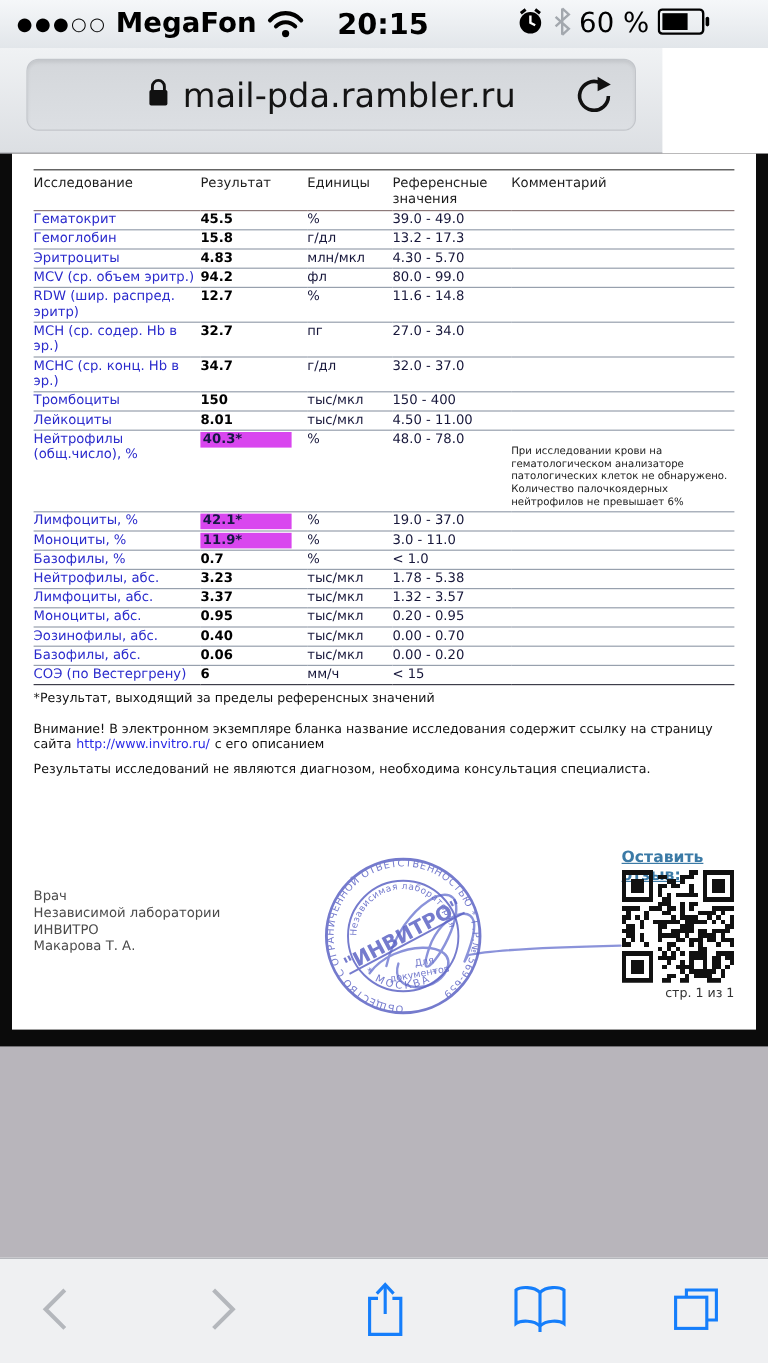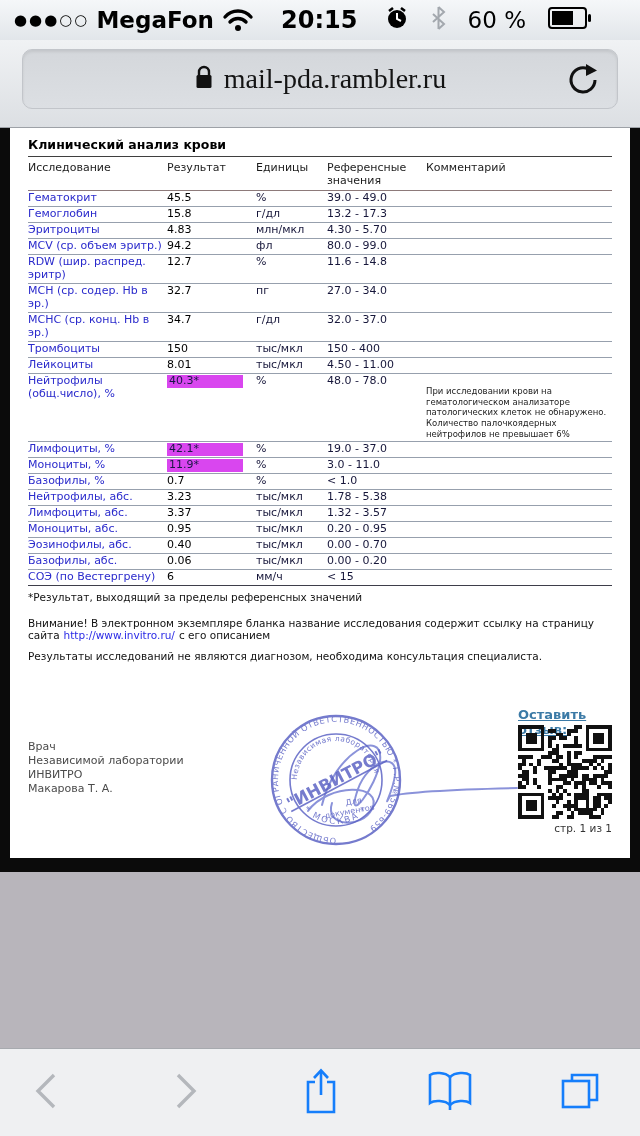--- a/index.html
+++ b/index.html
@@ -7,26 +7,26 @@
     font-family:"DejaVu Sans","Liberation Sans",sans-serif;}
 
   
   .statusbar{position:absolute;top:0;left:0;width:640px;height:40px;
     background:linear-gradient(#f5f7f9,#e2e6ea);display:flex;align-items:center;
     padding:0 48px 0 14px;box-sizing:border-box;color:#000;}
   .sig-dots{font-size:15px;letter-spacing:2px;line-height:40px;}
   .carrier{font-size:23px;font-weight:700;margin-left:7px;}
   .wifi{margin-left:8px;display:flex;align-items:center;}
   .sb-time{position:absolute;left:50%;transform:translateX(-51%);font-size:24px;font-weight:700;}
-  .sb-right{margin-left:auto;display:flex;align-items:center;gap:22px;}
+  .sb-right{margin-left:auto;display:flex;align-items:center;gap:7px;}
   .batt-pct{font-size:23px;font-weight:400;}
 
   
-  .urlbar{position:absolute;top:40px;left:0;width:640px;height:88px;
-    background:linear-gradient(#f0f2f4,#dcdfe3);border-bottom:1px solid #9da1a7;box-sizing:border-box;font-family:Liberation Serif, serif;}
+  .urlbar{position:absolute;top:40px;left:0;width:552px;height:88px;
+    background:linear-gradient(#f0f2f4,#dcdfe3);border-bottom:1px solid #9da1a7;box-sizing:border-box;}
   .urlfield{position:absolute;left:22px;right:22px;top:9px;height:58px;border-radius:10px;
     background:linear-gradient(#d4d7db,#dcdfe3);border:1px solid #c2c5ca;
     box-shadow:inset 0 2px 3px rgba(0,0,0,.08);display:flex;align-items:center;justify-content:center;}
   .urltext{font-size:28px;color:#141414;margin-left:10px;}
   .reload-btn{position:absolute;right:16px;top:13px;width:34px;height:34px;}
 
   
   .webview{position:absolute;top:128px;left:0;width:640px;height:920px;background:#b8b5bb;}
   .doc-area{position:absolute;top:0;left:0;width:640px;height:744px;background:#0b0b0b;}
   .page{position:absolute;top:0;left:10px;width:620px;height:730px;background:#fff;
@@ -35,21 +35,21 @@
   .doc-title{font-size:12.5px;font-weight:700;color:#000;}
   .title-rule{border-bottom:1.6px solid #3f3f3f;margin-top:4px;}
 
   table.results{width:100%;border-collapse:collapse;table-layout:fixed;}
   col.c-name{width:139px}col.c-res{width:89px}col.c-units{width:71px}col.c-ref{width:99px}col.c-com{width:186px}
   th{font-size:11px;font-weight:400;color:#1c1c1c;text-align:left;vertical-align:top;
     padding:4px 3px 3px 0;border-bottom:1px solid #8d7a7a;}
   td{font-size:11px;line-height:1.18;color:#16163a;vertical-align:top;
     padding:1px 3px 1px 0;border-bottom:1px solid #97a0ad;}
   td.cname a{color:#2a2acc;text-decoration:none;}
-  td.cres{font-weight:400;color:#000;margin-top:20px;}
+  td.cres{font-weight:700;color:#000;margin-top:20px;}
   span.flag{display:inline-block;min-width:76px;box-sizing:border-box;background:#d946ef;
     color:#181845;padding:0 2px;}
   td.ccom{font-size:8.5px;line-height:1.28;color:#222;padding-top:12px;}
   tr:last-child td{border-bottom:1.8px solid #3e3e4a;}
 
   .footnote{font-size:10.5px;color:#111;margin-top:5px;}
   .notice{font-size:10.5px;color:#111;margin-top:14px;}
   .notice a{color:#2a2ae6;text-decoration:none;margin:0 4px;}
   .notice2{font-size:10.5px;color:#111;margin-top:9px;}
 
@@ -122,21 +122,20 @@
           <polygon points="19,1 30,7.5 19,13" fill="#111"></polygon>
         </svg>
       </span>
     </div>
   </div>
 
   <div class="webview">
     <div class="doc-area">
       <div class="page">
 
-        <div class="doc-title">Клинический анализ крови</div>
         <div class="title-rule"></div>
 
         <table class="results">
           <colgroup>
               <col class="c-name">
               <col class="c-res">
               <col class="c-units">
               <col class="c-ref">
               <col class="c-com">
             </colgroup>

